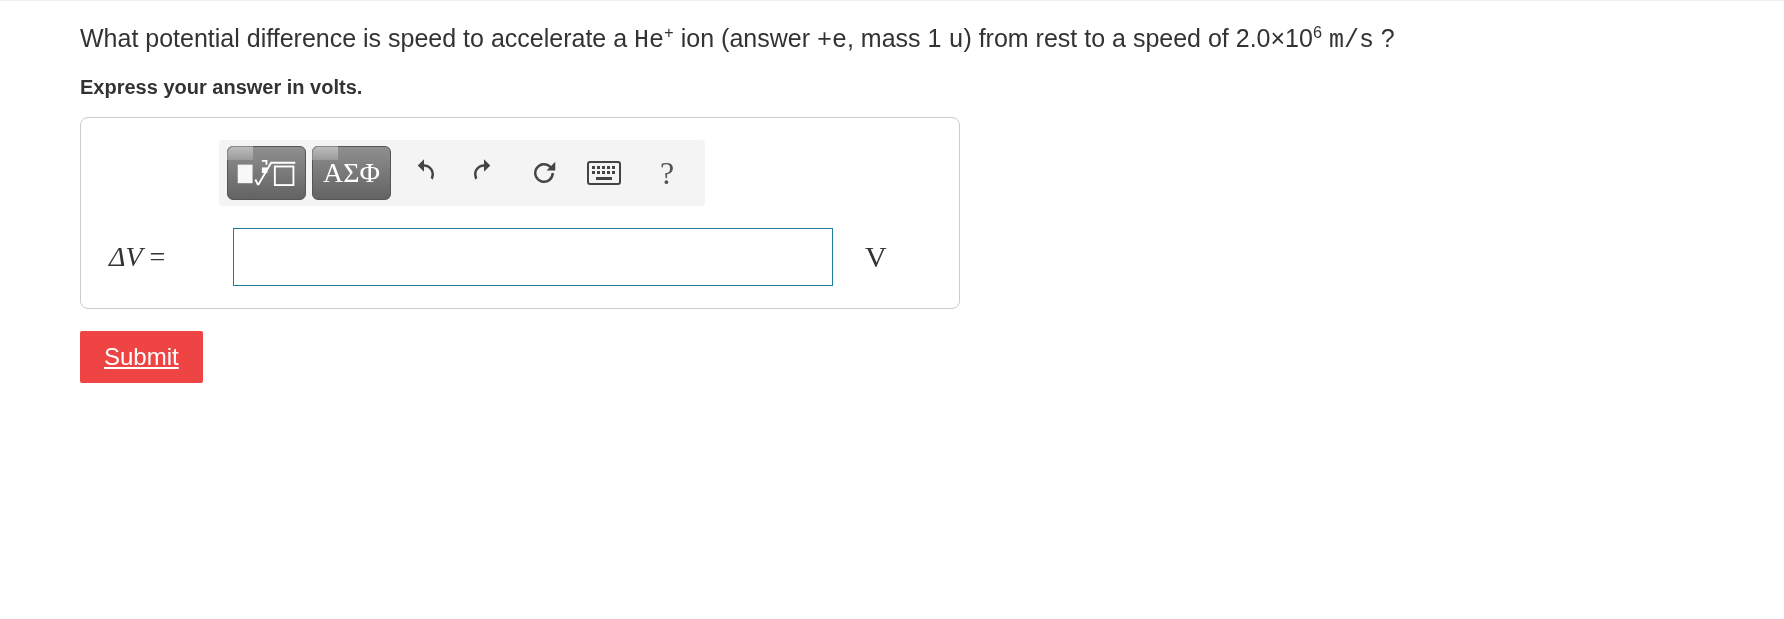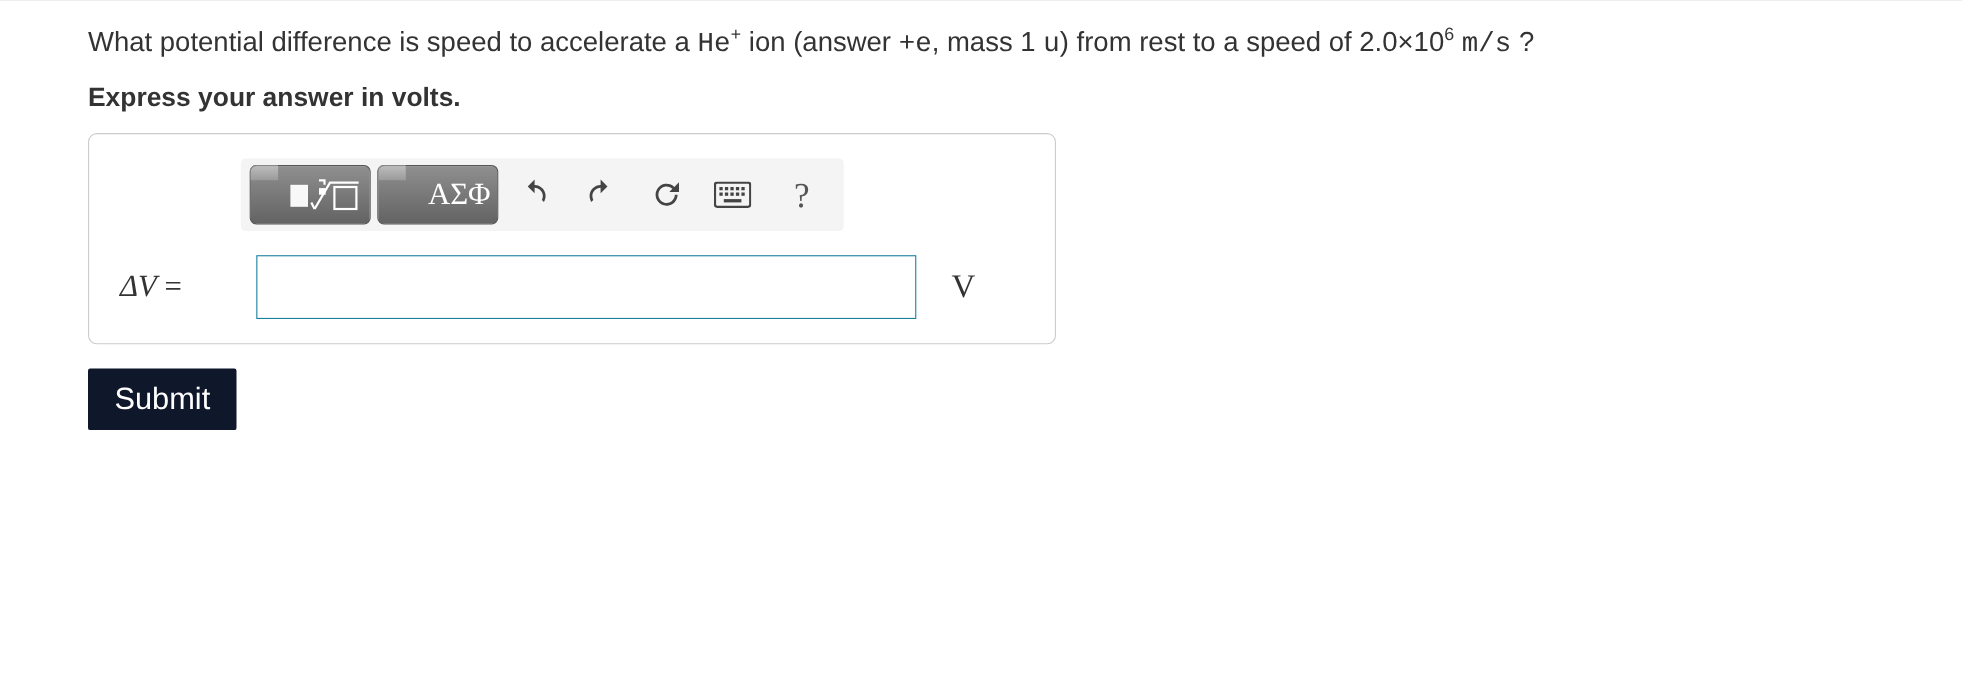--- a/index.html
+++ b/index.html
@@ -17,21 +17,21 @@
     color: #333;
     line-height: 1.4;
     margin-bottom: 18px;
     font-weight: 400;
   }
   .question .serif {
     font-family: Liberation Mono, monospace;
   }
   .question sup { font-size: 0.65em; vertical-align: super; line-height: 0;}
   .instruction {
-    font-size: 24px;
+    font-size: 20px;
     font-weight: 700;
     color: #333;
     margin-bottom: 18px;
   }
   .answer-box {
     border: 1px solid #ccc;
     border-radius: 8px;
     padding: 22px 28px;
     width: 880px;
     max-width: 100%;
@@ -57,25 +57,24 @@
     align-items: center;
     justify-content: center;
     color: #444;
     font-size: 26px;
     cursor: pointer;
   }
   .tb-btn.shaded {
     background: linear-gradient(#8f8f8f, #636363);
     border: 1px solid #555;
     color: #fff;
-    width: 110px;
+    width: 79px;
     font-family: "Times New Roman", serif;
     font-size: 26px;
     position: relative;
-    justify-content: flex-end;
   }
   .tb-btn.shaded .tab {
     position: absolute; top: -1px; left: -1px;
     width: 26px; height: 14px;
     background: linear-gradient(#bcbcbc, #9a9a9a);
     border-radius: 6px 0 0 0;
     border-top: 1px solid #888;
     border-left: 1px solid #888;
   }
   .input-row {
@@ -103,27 +102,28 @@
     font-family: "Times New Roman", Times, serif;
     font-size: 30px;
     color: #333;
   }
   .actions {
     display: flex;
     align-items: center;
     gap: 30px;
   }
   .submit-btn {
-    background: #0f172a;
+    background: #ef4444;
     color: #fff;
     border: none;
-    font-size: 28px;
+    font-size: 24px;
     padding: 12px 24px;
     cursor: pointer;
     border-radius: 2px;
+    text-decoration: underline;
   }
   .request-link {
     color: #007a99;
     font-weight: 700;
     text-decoration: underline;
     font-size: 22px;
     cursor: pointer;
   }
   svg { display: block; }
 </style>

